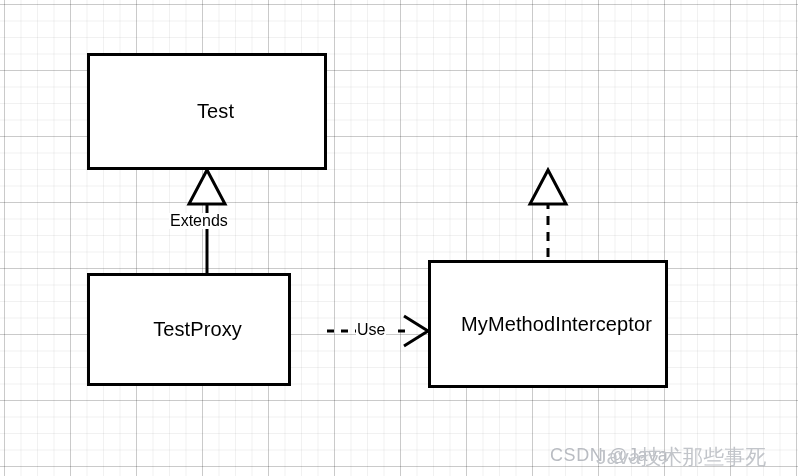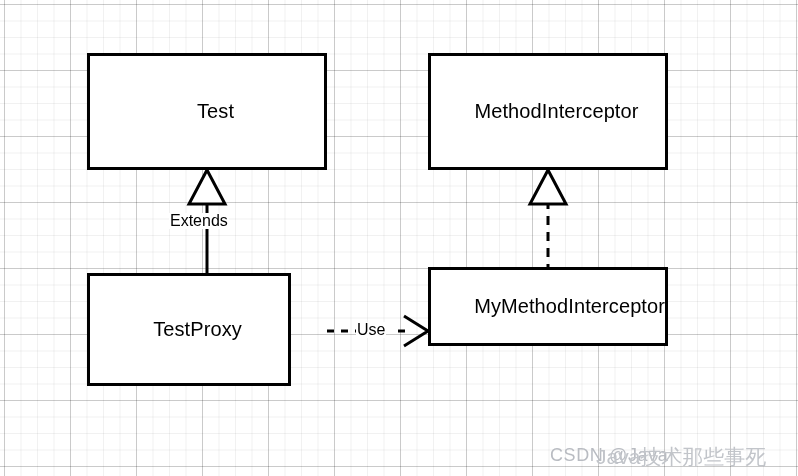--- a/index.html
+++ b/index.html
@@ -115,29 +115,26 @@
       <line x1="327" y1="331" x2="356" y2="331" stroke="#000000" stroke-width="3" stroke-dasharray="7 7"></line>
       <line x1="398" y1="331" x2="412" y2="331" stroke="#000000" stroke-width="3" stroke-dasharray="7 7"></line>
       <polyline points="404,316 428,331 404,346" fill="none" stroke="#000000" stroke-width="3" stroke-linecap="butt" stroke-linejoin="miter"></polyline>
     </g>
   </svg>
 
   <div class="uml-class-box" style="left:87px; top:53px; width:240px; height:117px;">
     <span class="uml-class-name">Test</span>
   </div>
 
-  <div class="uml-class-box" style="left:428px; top:53px; width:240px; height:117px;">
-    <span class="uml-class-name">MethodInterceptor</span>
-  </div>
 
   <div class="uml-class-box" style="left:87px; top:273px; width:204px; height:113px;">
     <span class="uml-class-name">TestProxy</span>
   </div>
 
-  <div class="uml-class-box" style="left:428px; top:267px; width:240px; height:79px;justify-content:flex-end;">
+  <div class="uml-class-box" style="left:428px; top:260px; width:240px; height:128px;">
     <span class="uml-class-name">MyMethodInterceptor</span>
   </div>
 
   <div class="edge-label" style="left:169px; top:213px;">Extends</div>
 
   <div class="edge-label" style="left:356px; top:322px;">Use</div>
 
   <div id="watermark">
     <span class="wm-text" id="wm-latin">CSDN @Java</span>
     <span class="wm-text" id="wm-cjk">Java技术那些事死</span>

